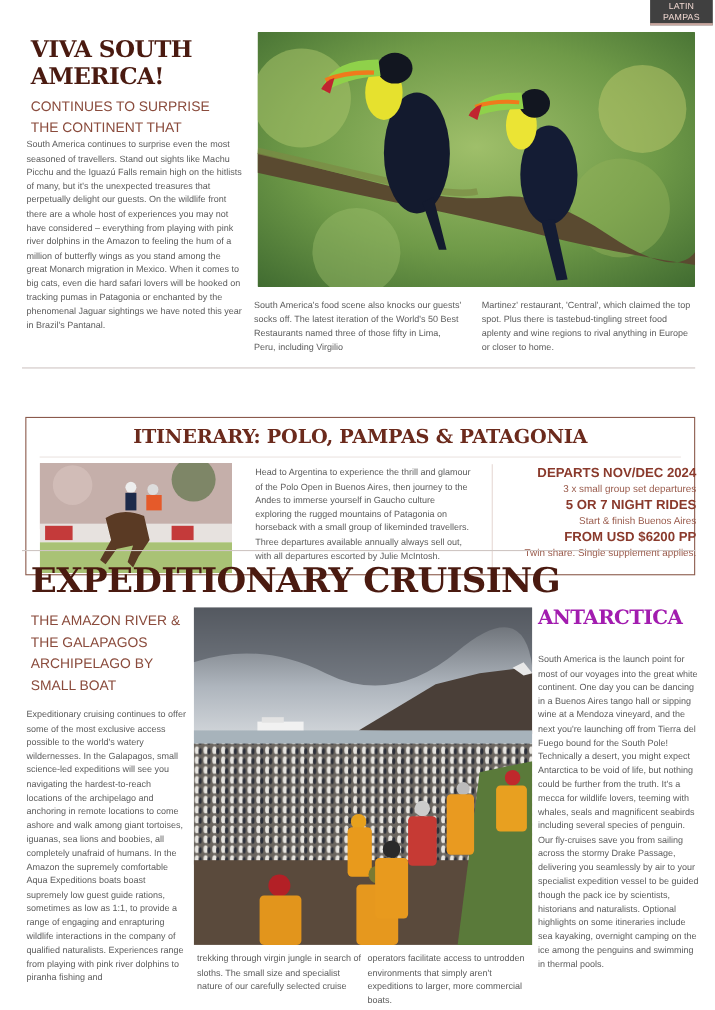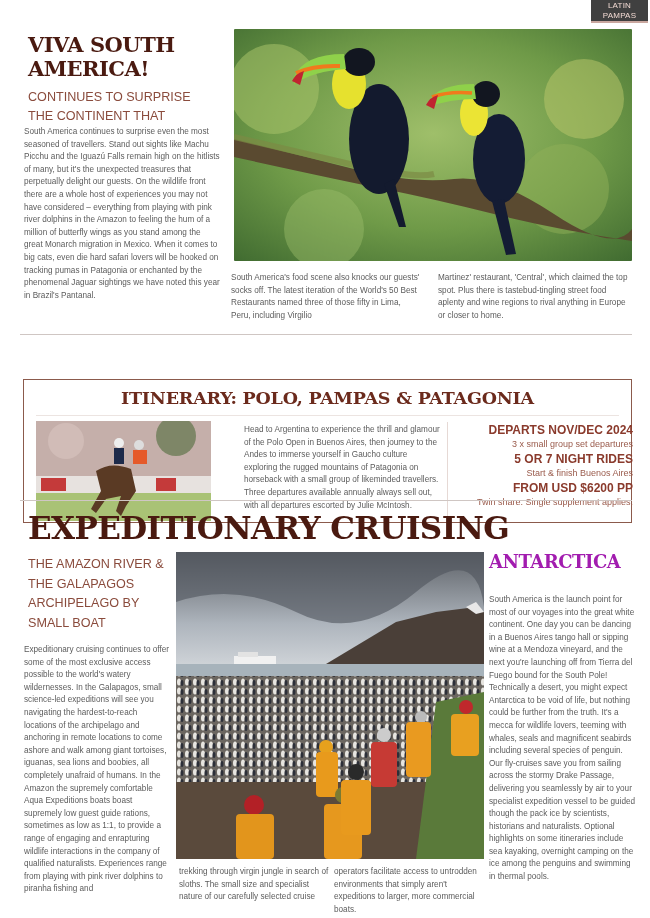--- a/index.html
+++ b/index.html
@@ -30,21 +30,21 @@
   .food-col1 { position: absolute; left: 231px; top: 272px; width: 190px; }
   .food-col2 { position: absolute; left: 438px; top: 272px; width: 195px; }
 
   .hr1 { position: absolute; left: 20px; top: 334px; width: 612px; height: 1px; background: #cfc6c3; }
 
   
   .itin-box { position: absolute; left: 23px; top: 343px; width: 609px; height: 144px; border: 1.5px solid #8b5a4c; background: #fff; margin-top: 36px; }
   .itin-title { position: absolute; left: 0; top: 8px; width: 100%; text-align: center; font-size: 17.5px; color: #6b2a1c; letter-spacing: -0.2px; }
   .itin-rule { position: absolute; left: 12px; top: 35px; width: 583px; height: 1px; background: #ece4e1; }
   .polo-img { position: absolute; left: 12px; top: 41px; width: 175px; height: 100px; overflow: hidden; }
-  .itin-body { position: absolute; left: 220px; top: 44px; width: 198px; font-size: 8.2px; line-height: 12.6px; }
+  .itin-body { position: absolute; left: 208px; top: 44px; width: 198px; font-size: 8.2px; line-height: 12.6px; }
   .itin-facts { position: absolute; left: 423px; top: 42px; width: 186px; text-align: right; color: #8a3a2c; border-left: 1px solid #e6d9d5; height: 96px; }
   .fact-big { font-weight: bold; font-size: 12px; line-height: 16px; color: #8a3a2c; }
   .fact-small { font-size: 9px; line-height: 13px; color: #9a5b4c; }
 
   .hr2 { position: absolute; left: 20px; top: 500px; width: 612px; height: 1px; background: #cfc6c3; }
 
   
   .exp-title { position: absolute; left: 28px; top: 510px; font-size: 31px; line-height: 36px; letter-spacing: -0.6px; }
   .amazon-sub { position: absolute; left: 28px; top: 555px; width: 150px; font-size: 12.6px; line-height: 19.5px; }
   .amazon-body { position: absolute; left: 24px; top: 644px; width: 146px; }

